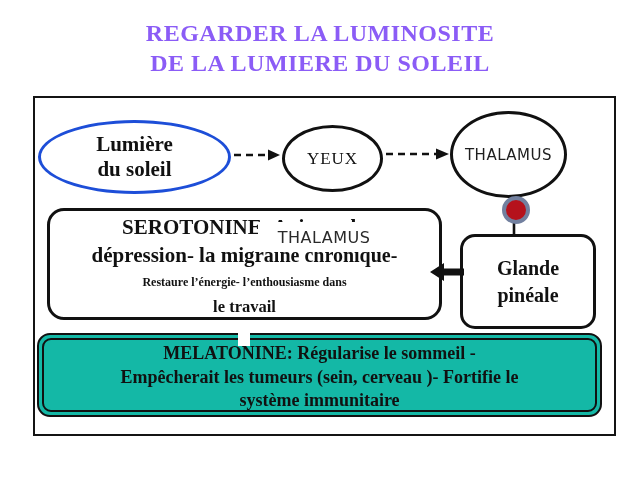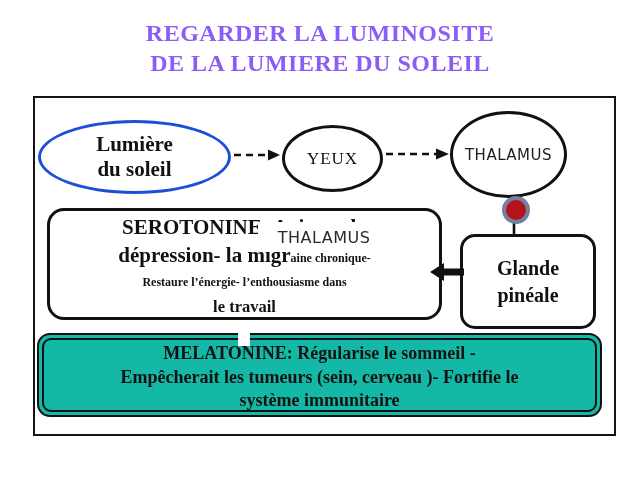--- a/index.html
+++ b/index.html
@@ -32,21 +32,21 @@
     border:3px solid #111;
     font-family:"DejaVu Sans", sans-serif;font-size:15px;color:#1e1e1e;letter-spacing:.5px;
   }
   .rbox{
     position:absolute;background:#ffffff;border:3.5px solid #111;border-radius:17px;
     text-align:center;font-weight:bold;
   }
   .sero{left:47px;top:208px;width:389px;height:103px;padding-top:3px;}
   .sero .s1{font-size:21px;line-height:27px;}
   .sero .big{font-size:21px;line-height:28px;margin-top:32px;}
-  .sero .small{font-size:12px;}
+  .sero .small{font-size:20px;}
   .sero .s3{font-size:12px;line-height:26px;}
   .sero .s4{font-size:16.5px;line-height:23px;}
   .pineal{
     left:460px;top:234px;width:130px;height:89px;border-radius:15px;
     display:flex;flex-direction:column;align-items:center;justify-content:center;
     font-size:20px;line-height:27px;
   }
   .mela{
     position:absolute;left:37px;top:333px;width:561px;height:80px;
     border:2.5px solid #111;border-radius:13px;background:#14b8a6;

